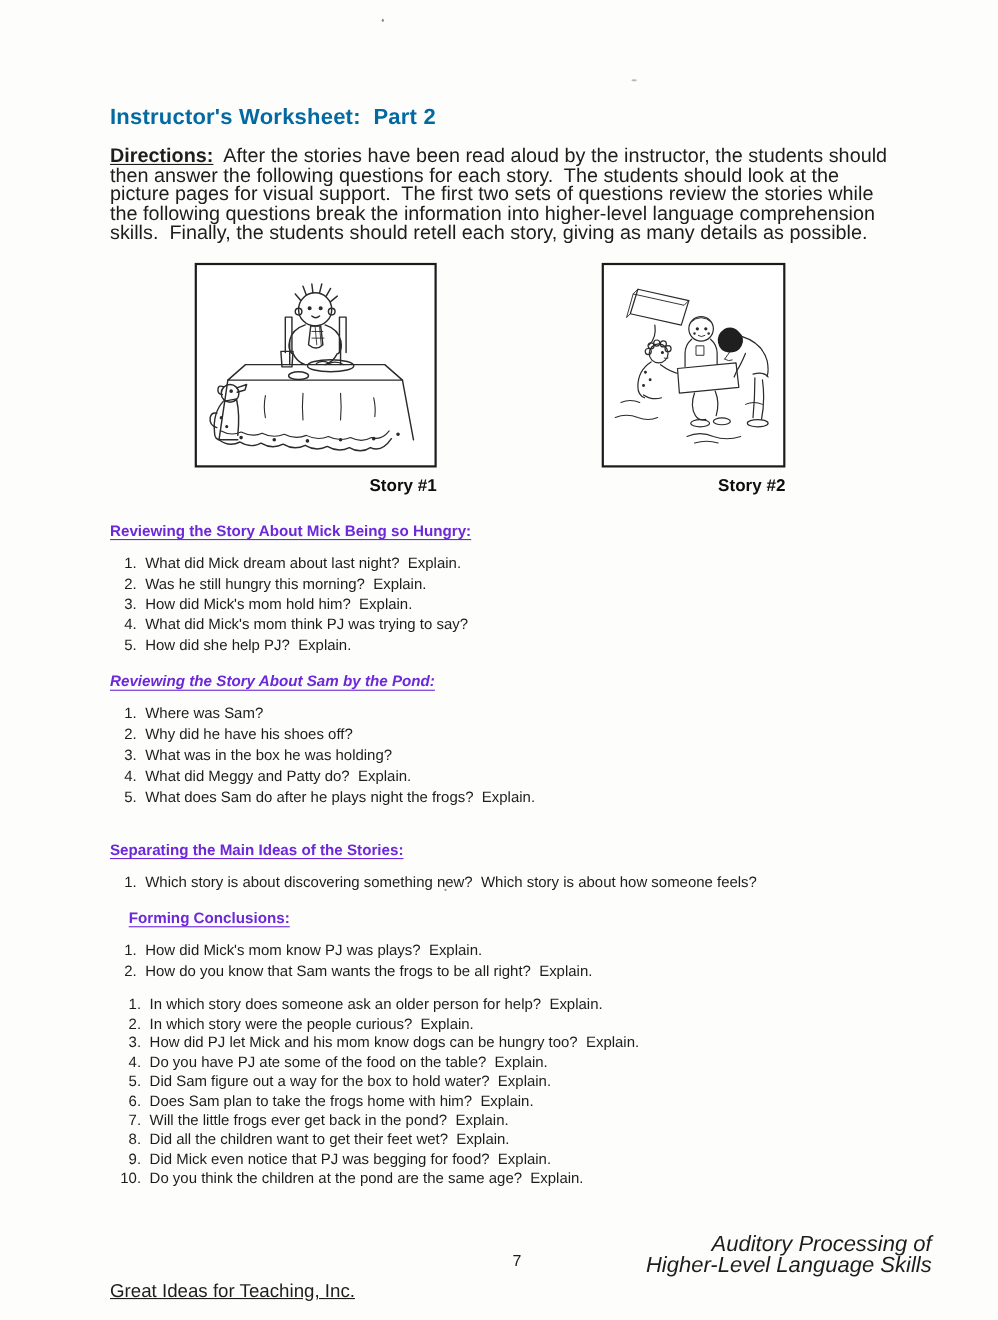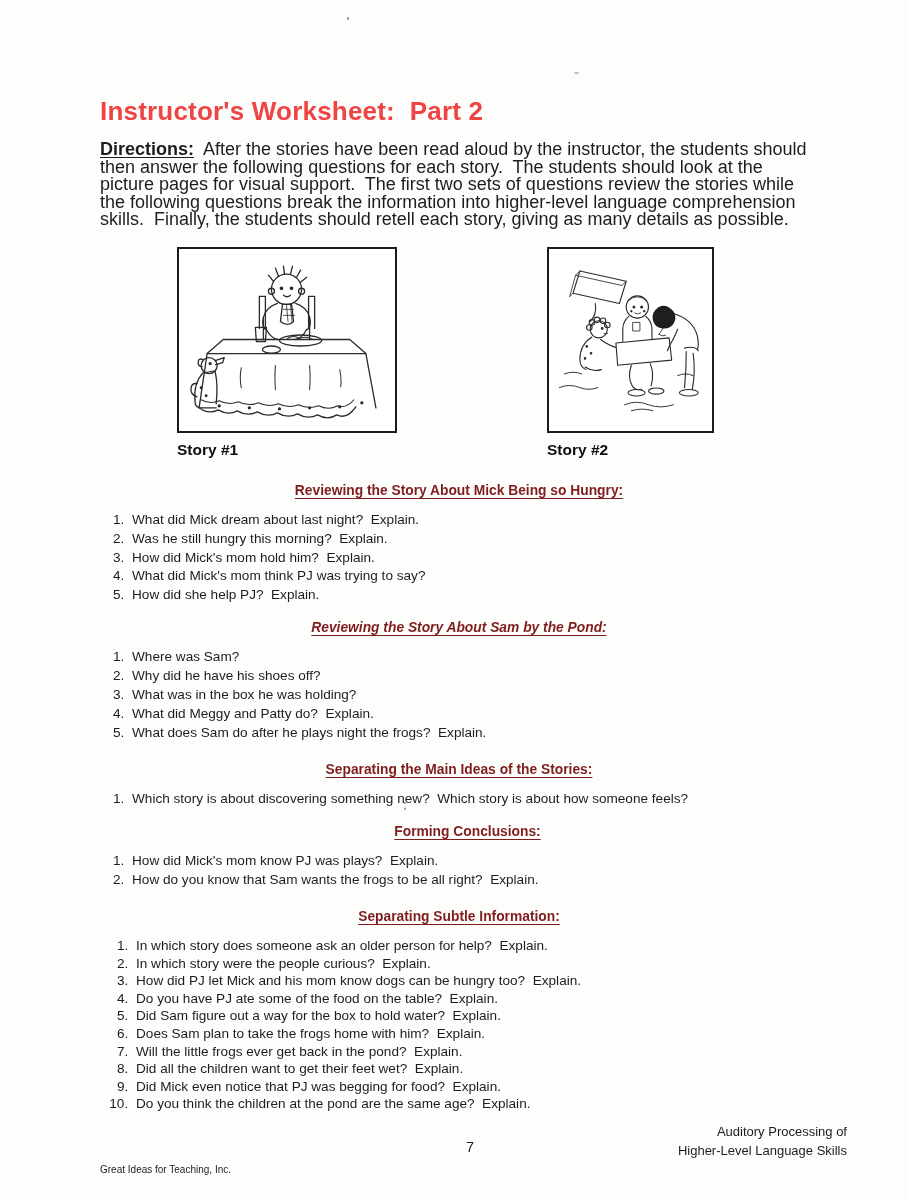--- a/index.html
+++ b/index.html
@@ -7,65 +7,64 @@
     position:relative;
     width:907px; height:1200px;
     background:#fdfdfc;
     font-family:"Liberation Sans", sans-serif;
     color:#1d1d1d;
     overflow:hidden;
   }
   .content { position:absolute; left:100px; top:96px; width:718px; }
 
   .title {
-    font-size:26px; font-weight:bold; color:#ef4444;
+    font-size:20px; font-weight:bold; color:#0369a1;
     white-space:pre-wrap; letter-spacing:0.2px;
   }
 
   .directions { margin-top:14px; font-size:18px; line-height:17.6px; white-space:pre-wrap; }
   .directions .dlabel { font-weight:bold; text-decoration:underline; text-underline-offset:2px; }
 
   .figures-row { position:relative; height:214px; margin-top:17px; }
-  .figure { position:absolute; top:0; text-align:left; }
+  .figure { position:absolute; top:0; text-align:right; }
   .fig1 { left:77px; width:220px; }
   .fig2 { left:447px; width:167px; }
   .frame {
     border:2.5px solid #1b1b1b; background:#ffffff;
     height:186px; box-sizing:border-box; overflow:hidden;
   }
   .frame svg { display:block; width:100%; height:100%; }
   .caption { margin-top:8px; font-weight:bold; font-size:15.5px; color:#0e0e0e; }
 
   .section-heading {
-    font-weight:bold; font-size:13.8px; color:#7f1d1d;
+    font-weight:bold; font-size:13.8px; color:#6d28d9;
     text-decoration:underline; text-underline-offset:2.5px;
     white-space:pre-wrap;
-    text-align:center;
   }
   .h-s1 { margin-top:22px; }
   .h-s2 { margin-top:17px;font-style:italic; }
-  .h-s3 { margin-top:21px; }
+  .h-s3 { margin-top:32px; }
   .h-s4 { margin-top:17px;padding-left:17px; }
   .h-s5 { margin-top:21px; }
 
   ol.questions {
     margin:13px 0 0 0; padding-left:28px;
     font-size:13.6px;
   }
   ol.questions li {
     line-height:17.2px; margin-bottom:1.6px;
     white-space:pre-wrap; padding-left:4px;
   }
   ol.q-s5 { padding-left:32px; }
   ol.q-s5 li { margin-bottom:0.4px; }
 
   .footer { position:absolute; left:0; top:0; width:907px; height:1200px; pointer-events:none; }
-  .footer-left  { position:absolute; left:100px; top:1164px; font-size:10px; }
+  .footer-left  { position:absolute; left:100px; top:1164px; font-size:17px;text-decoration:underline; }
   .footer-page  { position:absolute; left:455px; top:1139px; width:30px; text-align:center; font-size:14.5px; }
-  .footer-right { position:absolute; right:60px; top:1122px; font-size:13px; line-height:19px; text-align:right; }
+  .footer-right { position:absolute; right:60px; top:1122px; font-size:20px; line-height:19px; text-align:right;font-style:italic; }
 
   .speck { position:absolute; background:#8a8a8a; border-radius:50%; }
   .speck1 { left:347px; top:17px;  width:2px; height:3px; }
   .speck2 { left:574px; top:72px;  width:5px; height:2px; opacity:.6; }
   .speck3 { left:404px; top:802px; width:2px; height:2px; }
   .speck4 { left:404px; top:808px; width:2px; height:2px; }
 </style>
 </head>
 <body>
 
@@ -216,21 +215,20 @@
     <ol class="questions">
       <li>Which story is about discovering something new?  Which story is about how someone feels?</li>
     </ol>
 
     <div class="section-heading h-s4">Forming Conclusions:</div>
     <ol class="questions">
       <li>How did Mick's mom know PJ was plays?  Explain.</li>
       <li>How do you know that Sam wants the frogs to be all right?  Explain.</li>
     </ol>
 
-    <div class="section-heading h-s5">Separating Subtle Information:</div>
     <ol class="questions q-s5">
       <li>In which story does someone ask an older person for help?  Explain.</li>
       <li>In which story were the people curious?  Explain.</li>
       <li>How did PJ let Mick and his mom know dogs can be hungry too?  Explain.</li>
       <li>Do you have PJ ate some of the food on the table?  Explain.</li>
       <li>Did Sam figure out a way for the box to hold water?  Explain.</li>
       <li>Does Sam plan to take the frogs home with him?  Explain.</li>
       <li>Will the little frogs ever get back in the pond?  Explain.</li>
       <li>Did all the children want to get their feet wet?  Explain.</li>
       <li>Did Mick even notice that PJ was begging for food?  Explain.</li>

